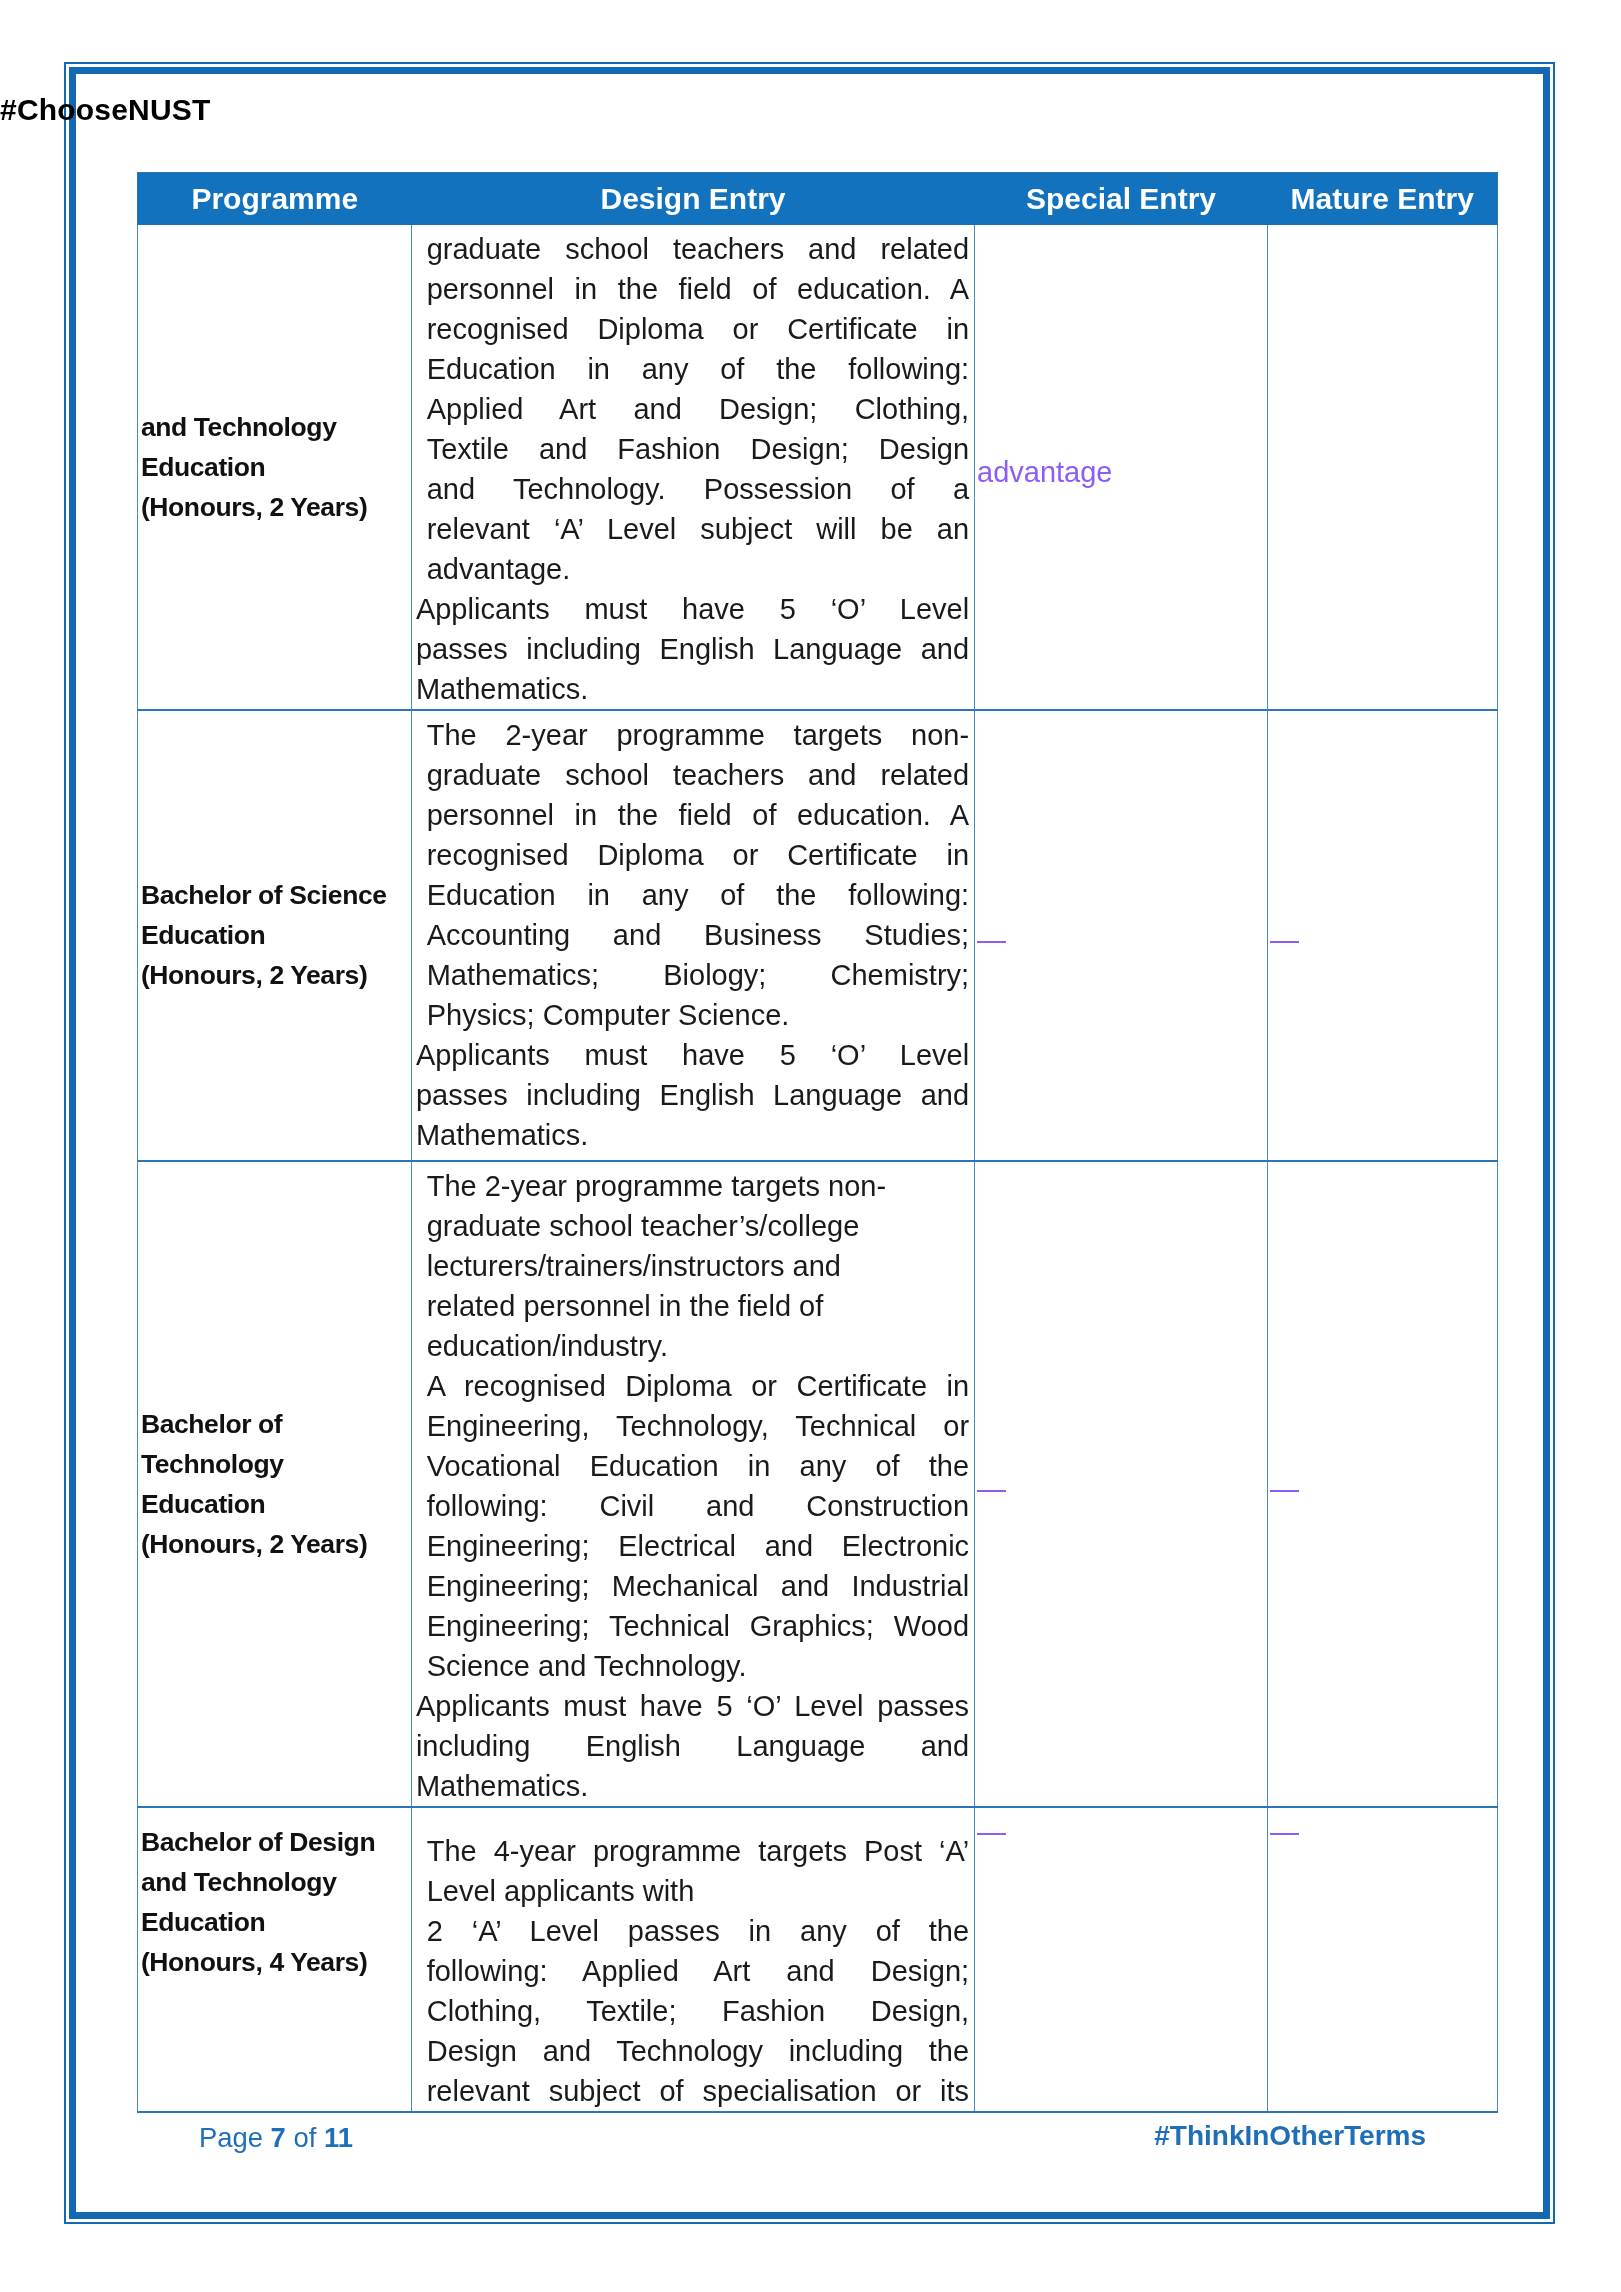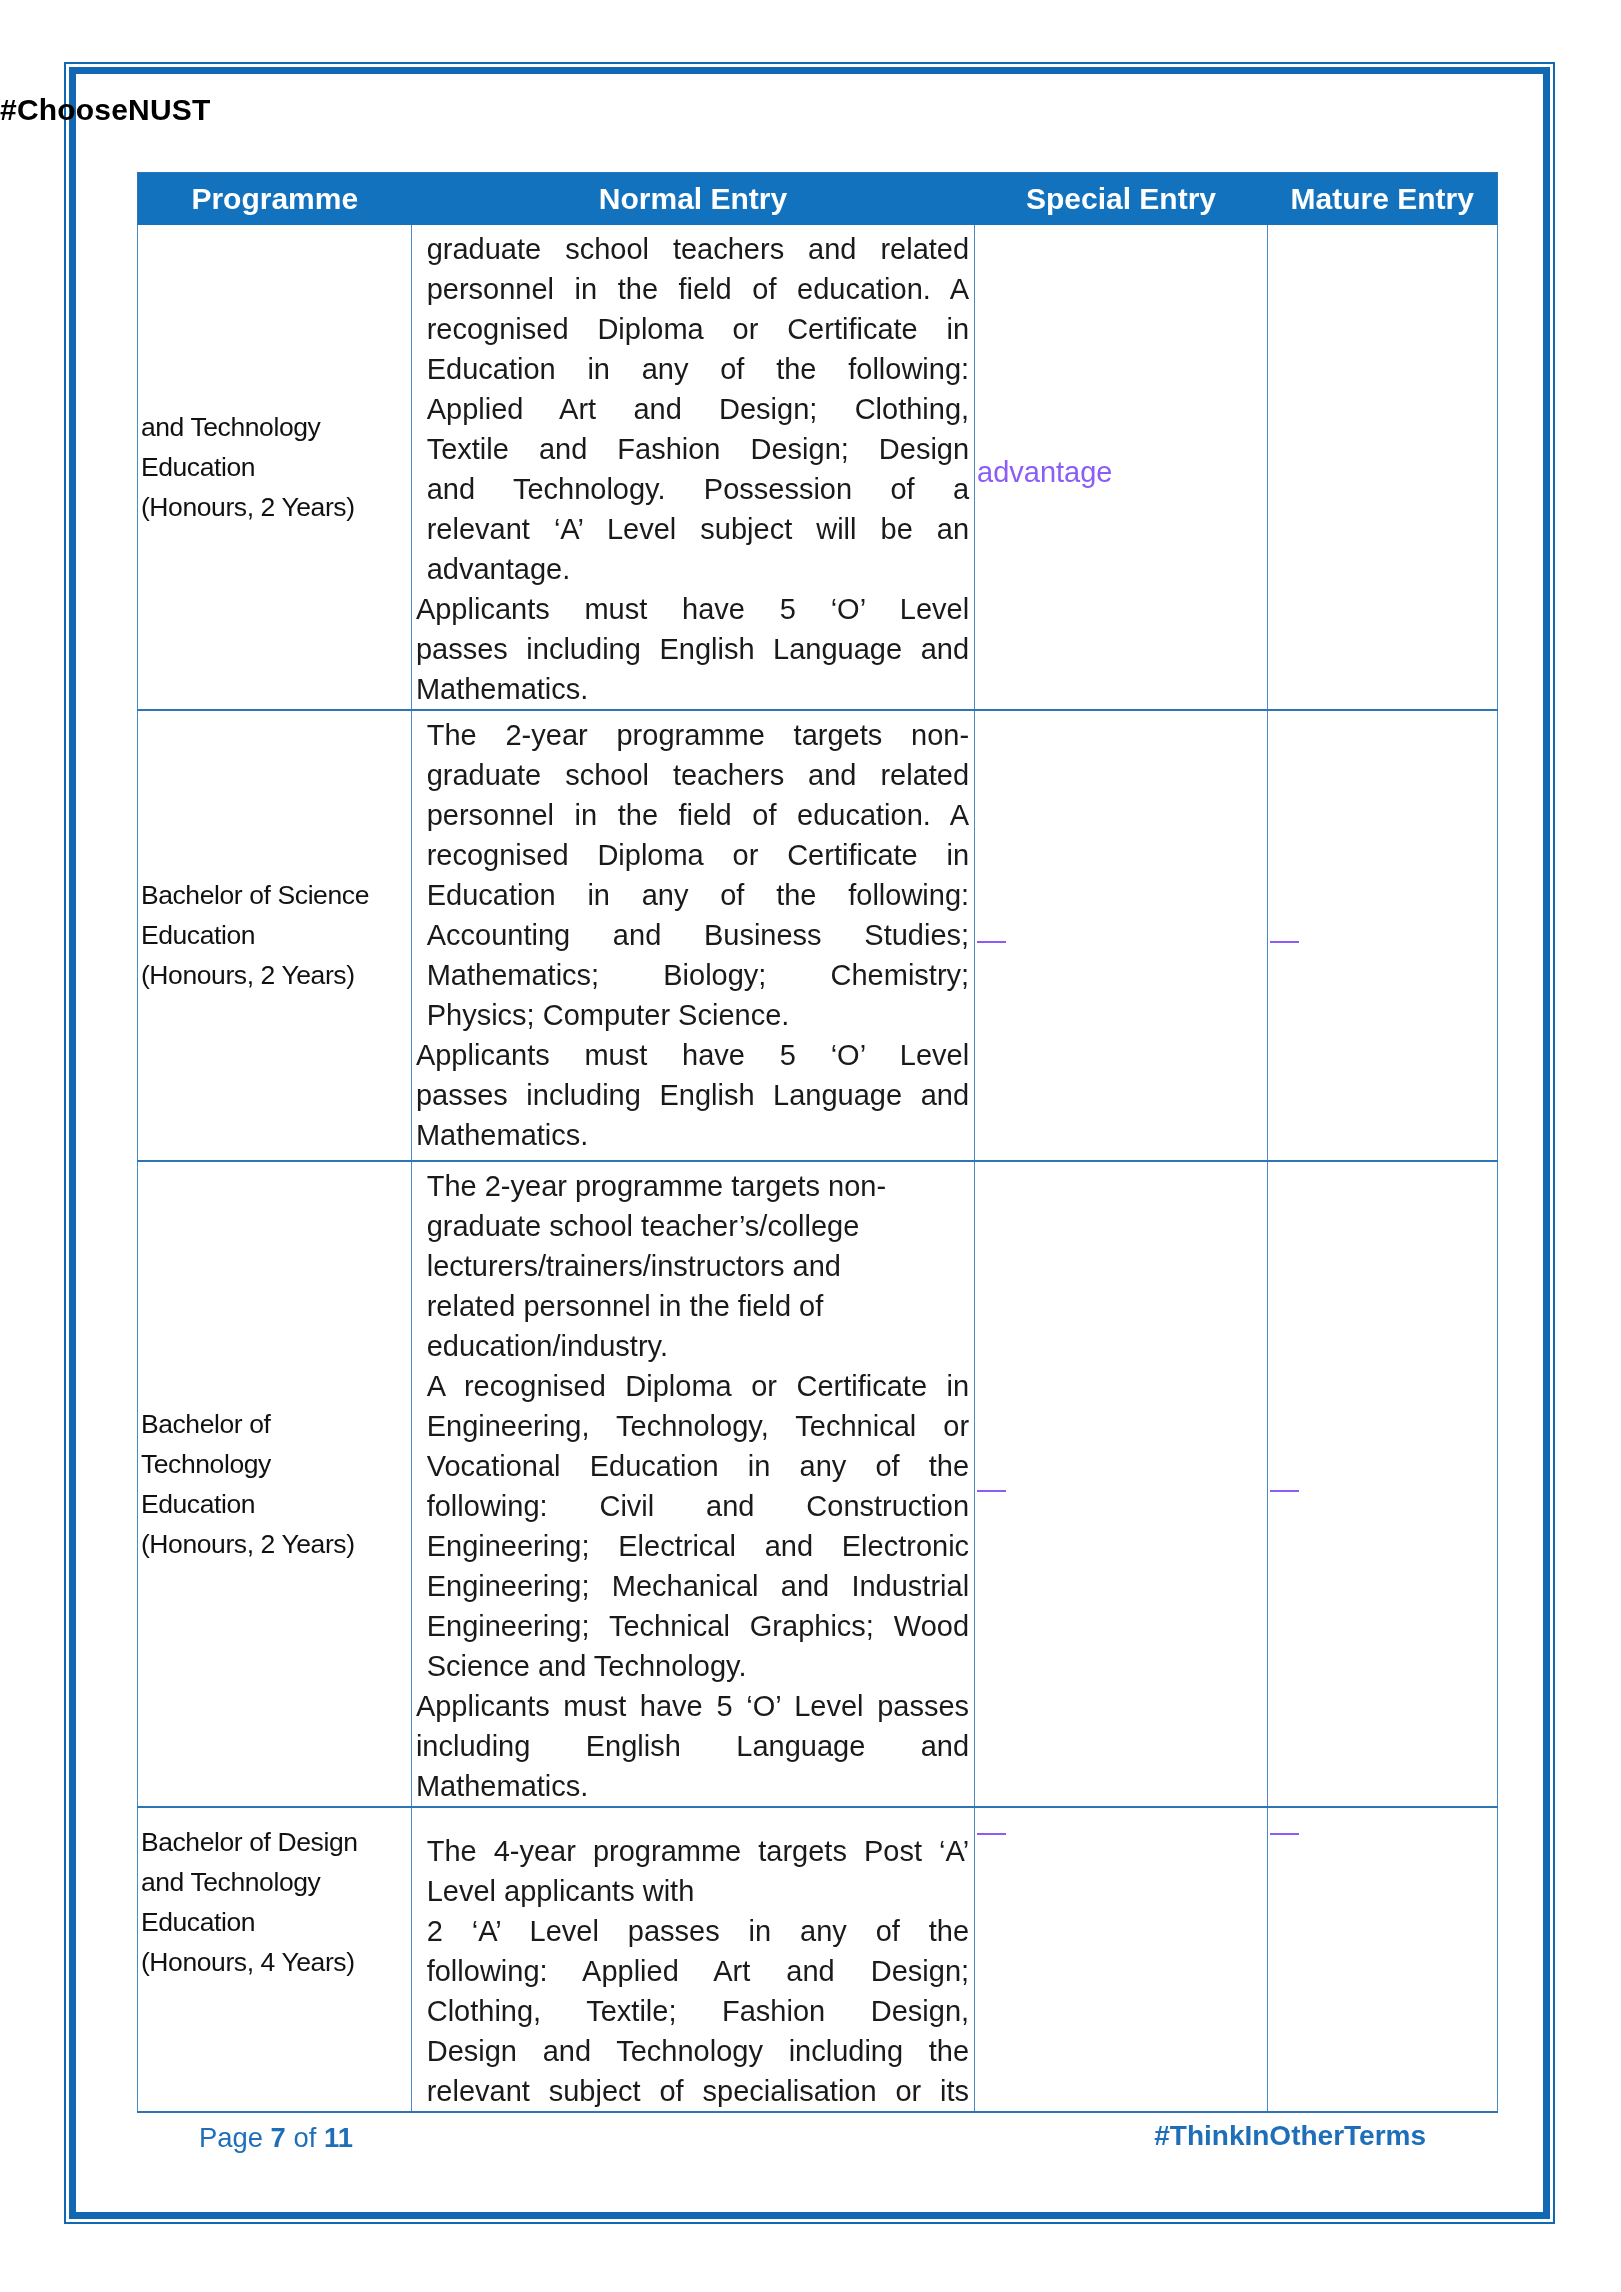--- a/index.html
+++ b/index.html
@@ -30,21 +30,21 @@
   .req-table td{border:1px solid #4a8bc4;overflow:hidden;box-sizing:border-box;}
   .req-table tbody tr td{border-top:2px solid #2e75b6;}
   .req-table tbody tr.r1 td{border-top:none;}
   .req-table{border-bottom:2px solid #2e75b6;}
   thead th{
     background:#1272bd;color:#ffffff;font-size:30px;font-weight:bold;
     height:52px;border:none;text-align:center;vertical-align:middle;padding:0;
   }
   tr.r1{height:482px;} tr.r2{height:451px;} tr.r3{height:639px;} tr.r4{height:283px;}
   td.prog{
-    font-weight:normal;font-size:26.5px;letter-spacing:-0.4px;line-height:40px;
+    font-weight:bold;font-size:26.5px;letter-spacing:-0.4px;line-height:40px;
     vertical-align:middle;padding:2px 2px 2px 2.9px;color:#111111;
   }
   td.prog .ln{white-space:nowrap;}
   td.norm{
     font-size:29px;vertical-align:top;padding:3.9px 4.9px 0 3.9px;color:#1a1a1a;
   }
   td.norm .ln{line-height:40px;}
   .para.ind{padding-left:10.8px;}
   .jl{text-align:justify;text-align-last:justify;}
   td.spec,td.mat{
@@ -75,21 +75,21 @@
 <table class="req-table">
   <colgroup>
     <col style="width:274px">
       <col style="width:563px">
       <col style="width:293px">
       <col style="width:230px">
   </colgroup>
   <thead>
     <tr>
       <th>Programme</th>
-      <th>Normal Entry</th>
+      <th>Design Entry</th>
       <th>Special Entry</th>
       <th>Mature Entry</th>
     </tr>
   </thead>
   <tbody>
     <tr class="r1">
       <td class="prog">
           <div class="ln">and Technology</div>
           <div class="ln">Education</div>
           <div class="ln">(Honours, 2 Years)</div>

